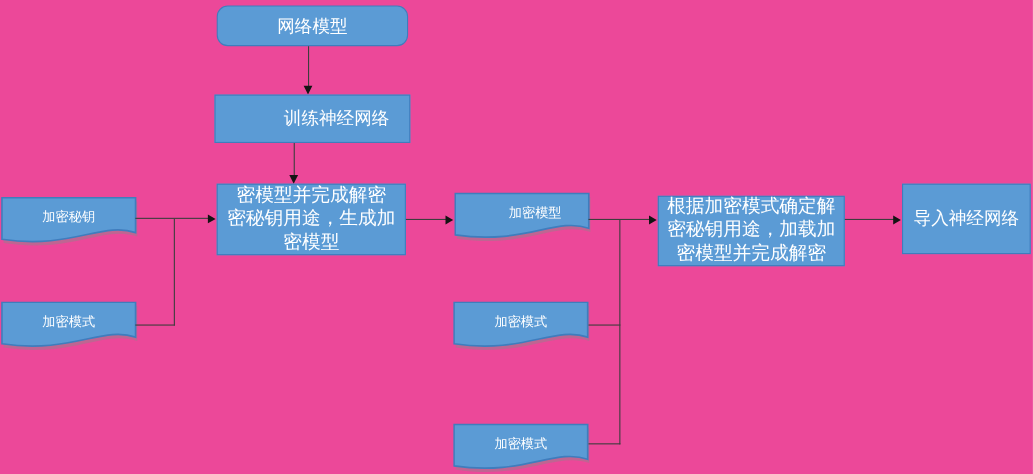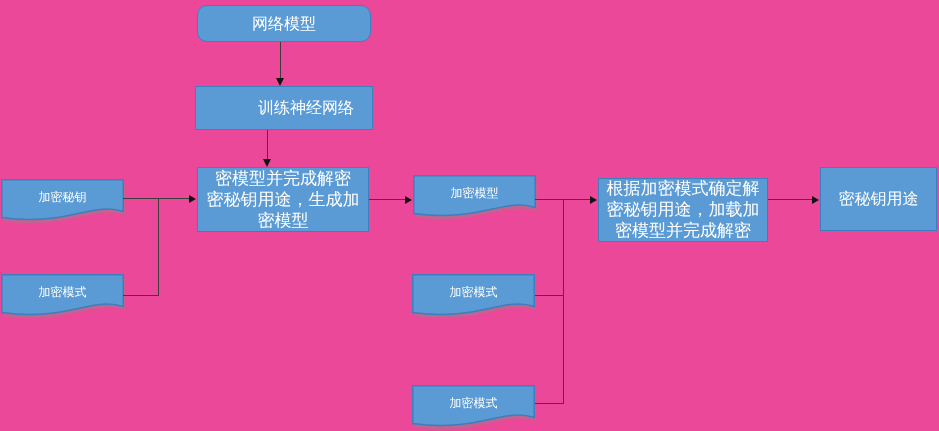--- a/index.html
+++ b/index.html
@@ -100,21 +100,21 @@
 
   <div class="node process" style="left:197px;top:167px;width:172px;height:65px;">
     <span class="lbl big">密模型并完成解密
 密秘钥用途，生成加
 密模型</span>
   </div>
 
   <div class="edge-h" style="left:369px;top:199px;width:37px;"></div>
   <div class="arr-r" style="left:405px;top:195.5px;"></div>
 
-  <div class="doc" style="left:413px;top:175px;">
+  <div class="doc" style="left:413px;top:175px;padding-left:24px;">
     <svg width="126" height="48" viewBox="0 0 126 48">
       <path d="M0.75,0.75 H122.25 V32.5 C 92,22 64,48 0.75,38.5 Z" transform="translate(1.5,3.5)" fill="#8a8a8a" opacity="0.45"></path>
       <path d="M0.75,0.75 H122.25 V32.5 C 92,22 64,48 0.75,38.5 Z" fill="#5B9BD5" stroke="#3F7DBD" stroke-width="1.5"></path>
     </svg>
     <span class="doclbl">加密模型</span>
   </div>
 
   <div class="doc" style="left:412px;top:274px;">
     <svg width="126" height="48" viewBox="0 0 126 48">
       <path d="M0.75,0.75 H122.25 V32.5 C 92,22 64,48 0.75,38.5 Z" transform="translate(1.5,3.5)" fill="#8a8a8a" opacity="0.45"></path>
@@ -140,16 +140,16 @@
   <div class="node process" style="left:598px;top:178px;width:170px;height:64px;align-items:flex-end;">
     <span class="lbl big">根据加密模式确定解
 密秘钥用途，加载加
 密模型并完成解密</span>
   </div>
 
   <div class="edge-h" style="left:768px;top:199px;width:45px;"></div>
   <div class="arr-r" style="left:812px;top:195.5px;"></div>
 
   <div class="node process" style="left:820px;top:167px;width:117px;height:64px;">
-    <span class="lbl">密秘钥用途</span>
+    <span class="lbl">导入神经网络</span>
   </div>
 
 </div>
 
 </body></html>

